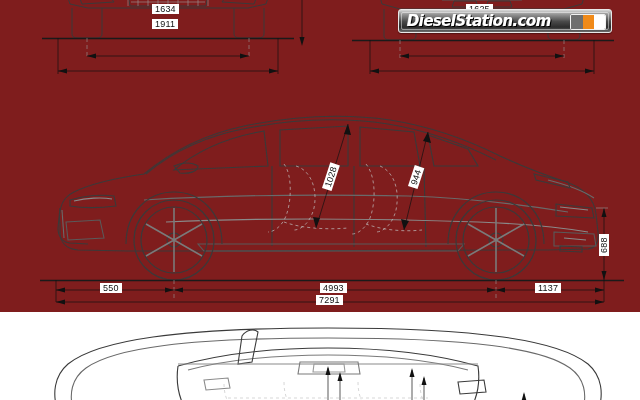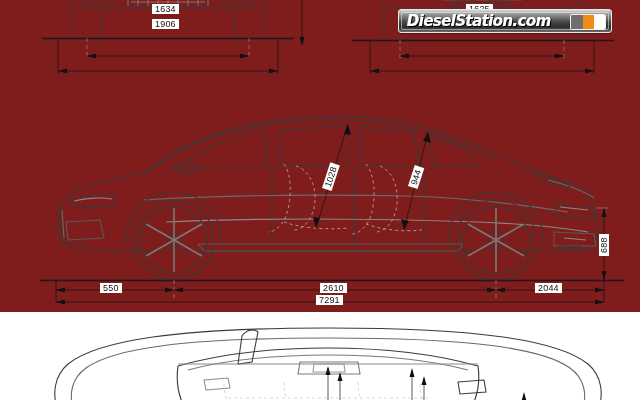--- a/index.html
+++ b/index.html
@@ -76,21 +76,21 @@
         <line x1="39" y1="102" x2="201" y2="102"></line>
         <polygon points="39,102 48,99.5 48,104.5" fill="#111" stroke="none"></polygon>
         <polygon points="201,102 192,99.5 192,104.5" fill="#111" stroke="none"></polygon>
 
         <line x1="10" y1="117" x2="230" y2="117"></line>
         <polygon points="10,117 19,114.5 19,119.5" fill="#111" stroke="none"></polygon>
         <polygon points="230,117 221,114.5 221,119.5" fill="#111" stroke="none"></polygon>
       </g>
     </svg>
     <span class="dimtxt" style="left:104px;top:50px;">1634</span>
-    <span class="dimtxt" style="left:104px;top:65px;">1906</span>
+    <span class="dimtxt" style="left:104px;top:65px;">1911</span>
   </div>
 
   <svg class="view" style="left:294px;top:-10px;" width="16" height="60">
     <line x1="8" y1="0" x2="8" y2="52" stroke="#111" stroke-width="0.7"></line>
     <polygon points="8,56 5.5,47 10.5,47" fill="#111"></polygon>
   </svg>
 
   <div class="view" style="left:358px;top:-46px;">
     <svg width="250" height="100" viewBox="0 0 250 100">
       <g fill="none" stroke="#3a3a3a" stroke-width="1">
@@ -243,22 +243,22 @@
         <polygon points="448,186 457,183.5 457,188.5" fill="#111" stroke="none"></polygon>
         <polygon points="556,186 547,183.5 547,188.5" fill="#111" stroke="none"></polygon>
 
         <line x1="8" y1="198" x2="556" y2="198"></line>
         <polygon points="8,198 17,195.5 17,200.5" fill="#111" stroke="none"></polygon>
         <polygon points="556,198 547,195.5 547,200.5" fill="#111" stroke="none"></polygon>
       </g>
     </svg>
 
     <span class="dimtxt" style="left:52px;top:179px;">550</span>
-    <span class="dimtxt" style="left:272px;top:179px;">2610</span>
-    <span class="dimtxt" style="left:487px;top:179px;">2044</span>
+    <span class="dimtxt" style="left:272px;top:179px;">4993</span>
+    <span class="dimtxt" style="left:487px;top:179px;">1137</span>
     <span class="dimtxt" style="left:268px;top:191px;">7291</span>
     <span class="dimtxt rot-688" style="left:551px;top:152px;">688</span>
     <span class="dimtxt rot-1028" style="left:274px;top:84px;">1028</span>
     <span class="dimtxt rot-944" style="left:360px;top:82px;">944</span>
   </div>
 
   <div class="view" style="left:28px;top:320px;">
     <svg width="600" height="100" viewBox="0 0 600 100">
       <g fill="none" stroke="#3a3a3a" stroke-width="1.1">
 

